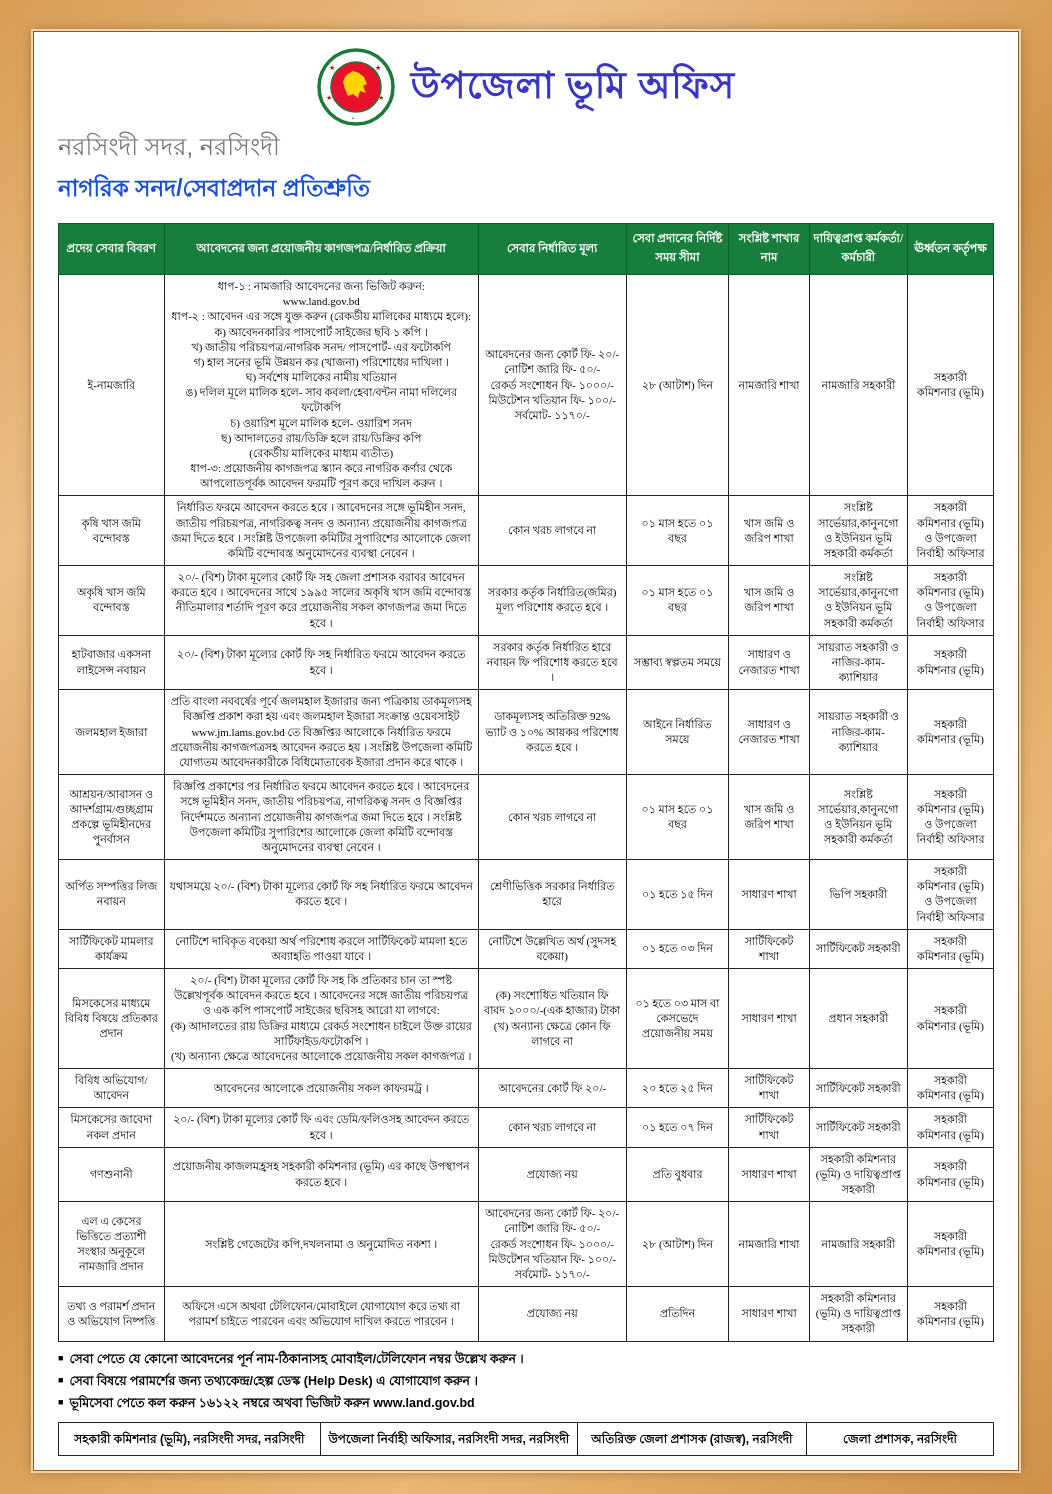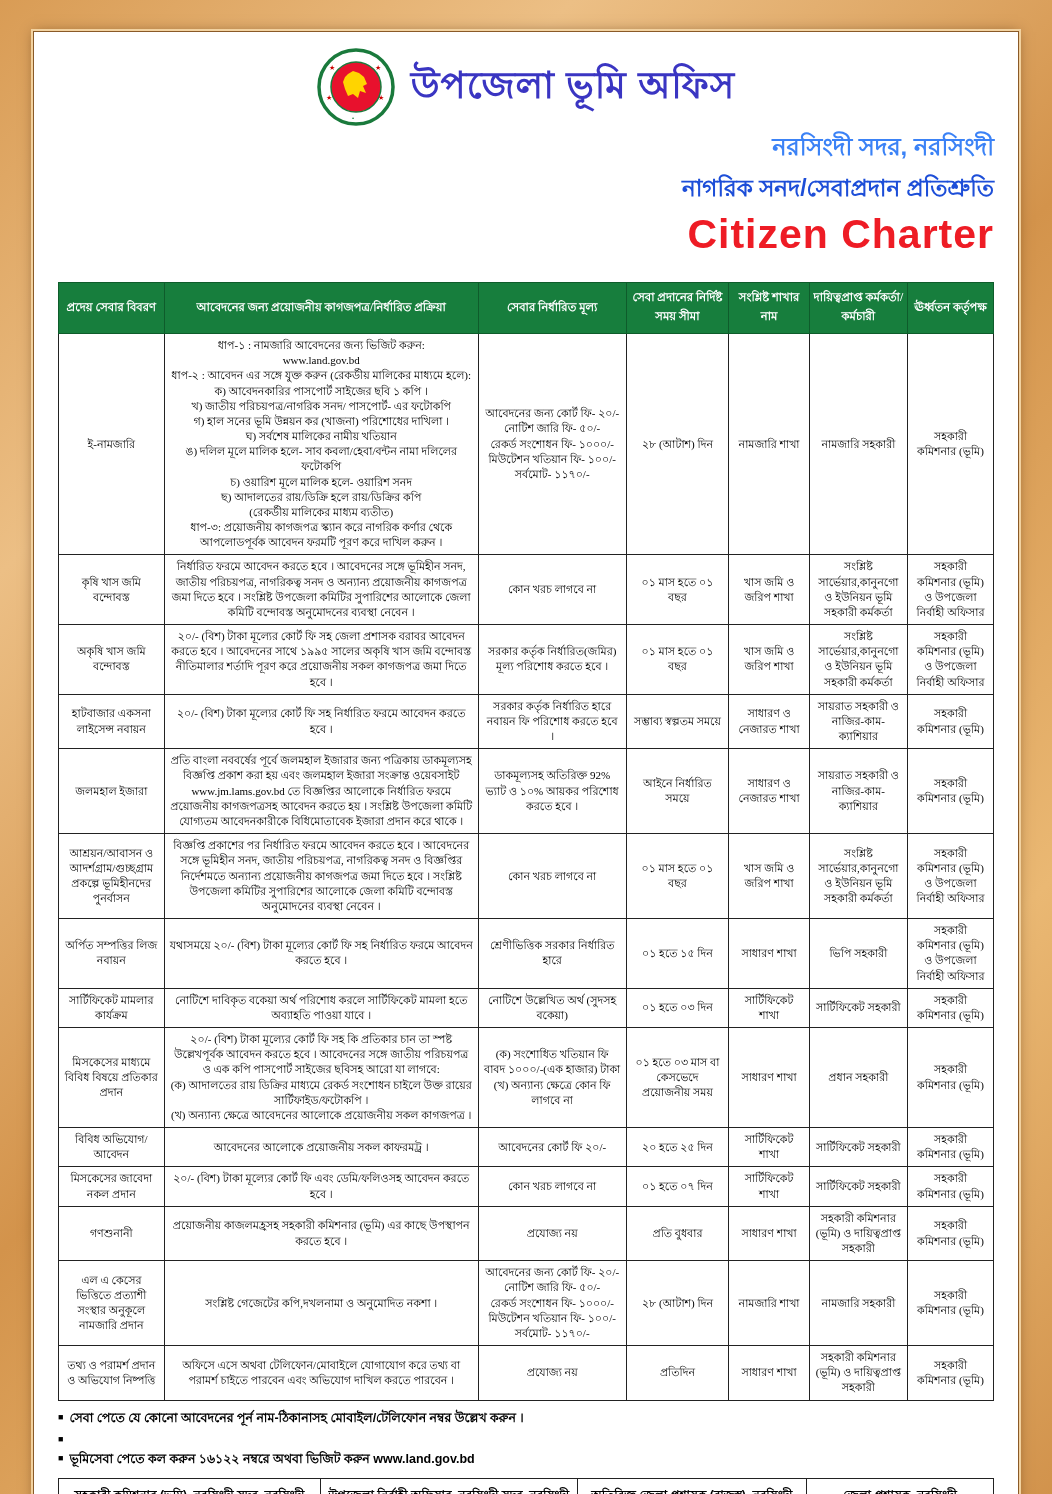--- a/index.html
+++ b/index.html
@@ -7,24 +7,24 @@
     width:1052px;min-height:1494px;box-sizing:border-box;padding:32px 34px;
     background:linear-gradient(135deg,#d99c55 0%,#ecbf85 22%,#d3934b 48%,#eab873 74%,#cf8f48 100%);
     font-family:"Liberation Sans","DejaVu Sans",sans-serif;color:#000;
   }
   .page{
     background:#fff;box-sizing:border-box;min-height:1428px;
     padding:16px 24px 14px 24px;
     box-shadow:0 0 0 1px #8a5a28,0 0 0 3px #f2d2a0,0 0 12px rgba(60,30,0,.5);
   }
   
-  .hdr{text-align:right;margin-bottom:24px;}
+  .hdr{text-align:left;margin-bottom:14px;}
   .hdr-top{display:flex;align-items:center;justify-content:center;gap:16px;}
   .org-title{font-size:37px;font-weight:bold;color:#3a35c2;letter-spacing:1px;}
-  .org-sub{font-size:24px;font-weight:bold;color:#3b82f6;margin-top:2px;}
+  .org-sub{font-size:24px;font-weight:normal;color:#737373;margin-top:2px;}
   .charter-bn{font-size:23px;font-weight:bold;color:#1d4ed8;margin-top:2px;}
   .charter-en{font-size:41px;font-weight:bold;color:#ee1c25;margin-top:2px;letter-spacing:1px;}
   
   table.svc{width:100%;border-collapse:collapse;table-layout:fixed;margin-top:8px;font-family:Liberation Serif, serif;}
   table.svc th{
     background:#177e3d;color:#fff;font-size:11.5px;font-weight:bold;
     border:1px solid #0e5c2b;border-left:1px solid #fff;padding:6px 3px;vertical-align:middle;
   }
   table.svc th:first-child{border-left:1px solid #0e5c2b;}
   table.svc td{
@@ -59,21 +59,20 @@
           <text x="12" y="22" font-size="7" fill="#c00">★</text>
           <text x="58" y="22" font-size="7" fill="#c00">★</text>
           <text x="9" y="52" font-size="7" fill="#c00">★</text>
           <text x="61" y="52" font-size="7" fill="#c00">★</text>
           <text x="35" y="72" font-size="6" fill="#1a7a3c">•</text>
         </svg>
         <div class="org-title">উপজেলা ভূমি অফিস</div>
       </div>
       <div class="org-sub">নরসিংদী সদর, নরসিংদী</div>
       <div class="charter-bn">নাগরিক সনদ/সেবাপ্রদান প্রতিশ্রুতি</div>
-      <div class="charter-en">Citizen Charter</div>
     </div>
 
     <table class="svc">
       <colgroup>
         <col style="width:11.3%">
           <col style="width:33.6%">
           <col style="width:15.8%">
           <col style="width:11%">
           <col style="width:8.6%">
           <col style="width:10.5%">
@@ -242,20 +241,21 @@
       </tbody>
     </table>
 
     <div class="notes">
       <div class="note">
         <span class="bullet">■</span>
         <span>সেবা পেতে যে কোনো আবেদনের পূর্ন নাম-ঠিকানাসহ মোবাইল/টেলিফোন নম্বর উল্লেখ করুন ।</span>
       </div>
       <div class="note">
         <span class="bullet">■</span>
+        <span>সেবা বিষয়ে পরামর্শের জন্য তথ্যকেন্দ্র/হেল্প ডেস্ক (Help Desk) এ যোগাযোগ করুন ।</span>
       </div>
       <div class="note">
         <span class="bullet">■</span>
         <span>ভূমিসেবা পেতে কল করুন ১৬১২২ নম্বরে অথবা ভিজিট করুন www.land.gov.bd</span>
       </div>
     </div>
 
     <table class="contacts">
       <colgroup>
         <col style="width:28%">

